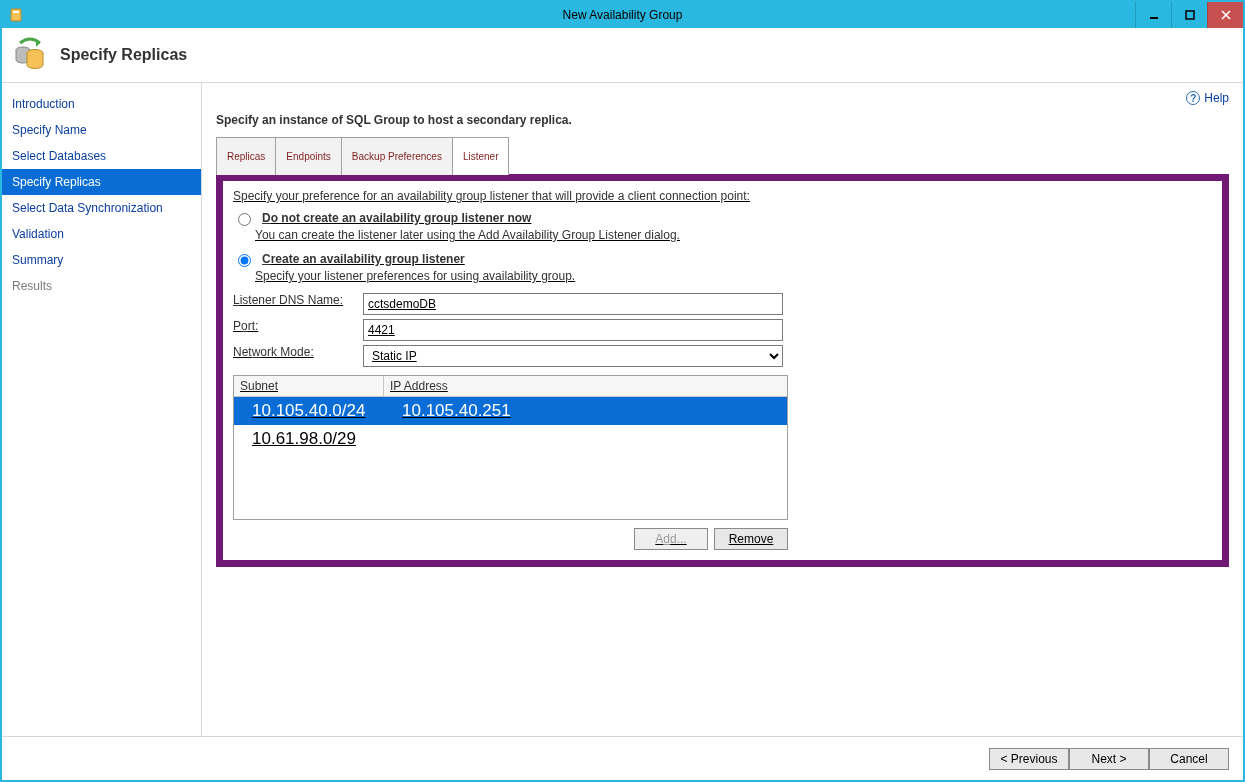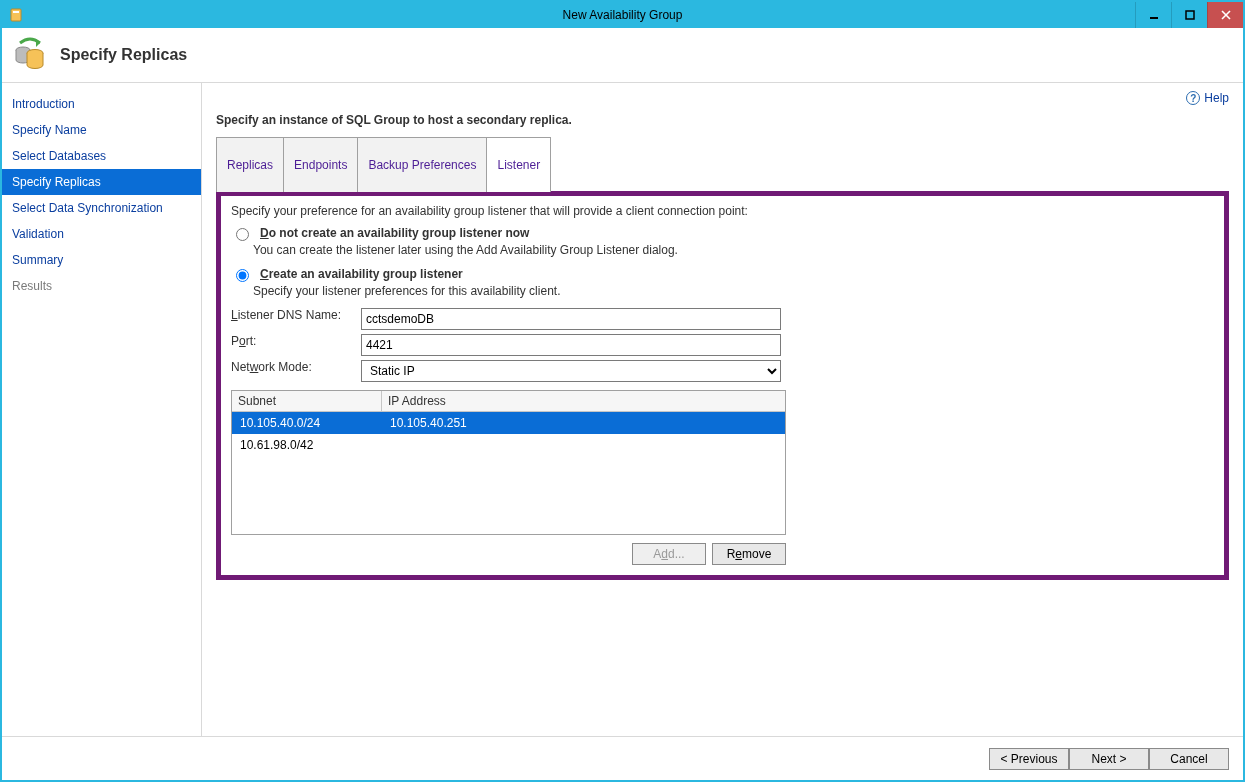--- a/index.html
+++ b/index.html
@@ -18,40 +18,40 @@
   .body { flex:1; display:flex; min-height:0; }
   .sidebar { width:200px; border-right:1px solid #d9d9d9; background:#fff; padding-top:8px; }
   .nav-item { padding:6px 10px; color:#0a3e9f; cursor:pointer; font-size:12px; }
   .nav-item.selected { background:#0a6dd6; color:#fff; }
   .nav-item.disabled { color:#7a7a7a; cursor:default; }
   .main { flex:1; display:flex; flex-direction:column; padding:14px 14px 0 14px; position:relative; }
   .help { position:absolute; right:14px; top:8px; color:#0a3e9f; display:flex; align-items:center; gap:4px; cursor:pointer; }
   .help .qicon { width:14px; height:14px; border-radius:50%; border:1px solid #2b6cb0; color:#2b6cb0; display:flex; align-items:center; justify-content:center; font-size:10px; font-weight:bold; }
   .instruction { font-weight:bold; margin:16px 0 10px 0; color:#333; }
   .tabs { display:flex; align-items:flex-end; }
-  .tab { padding:20px 10px; border:1px solid #a0a0a0; border-bottom:none; background:#f2f2f2; margin-right:-1px; cursor:pointer; font-size:12px; color:#4c1d95; position:relative; }
+  .tab { padding:13px 10px; border:1px solid #a0a0a0; border-bottom:none; background:#f2f2f2; margin-right:-1px; cursor:pointer; font-size:10px; color:#7f1d1d; position:relative; }
   .tab.active { background:#fff; z-index:2; }
-  .tabpanel { border:5px solid #701a75; padding:6px 10px 10px 10px; margin-top:-1px; background:#fff; }
+  .tabpanel { border:7px solid #701a75; padding:6px 10px 10px 10px; margin-top:-1px; background:#fff;text-decoration:underline; }
   .desc { margin:2px 0 8px 0; color:#333; }
   .radio-row { display:flex; align-items:flex-start; gap:8px; margin-top:6px; }
   .radio-row input[type=radio] { margin-top:2px; }
   .radio-label { font-weight:bold; color:#333; }
   .radio-sub { margin:2px 0 10px 22px; color:#333; }
   .form-row { display:flex; margin:4px 0; }
   .form-row label { width:130px; color:#333; }
   .form-row input[type=text], .form-row select { width:420px; height:22px; border:1px solid #7a7a7a; padding:0 4px; font-family:inherit; font-size:12px; background:#fff; }
   .form-row select { height:22px; }
   .grid { width:555px; border:1px solid #a0a0a0; margin-top:8px; background:#fff; }
   .grid-head { display:flex; background:#f6f6f6; border-bottom:1px solid #c6c6c6; }
   .grid-head .gh { padding:3px 6px; font-size:12px; color:#333; border-right:1px solid #c6c6c6; }
   .gh.c1 { width:150px; }
   .gh.c2 { flex:1; border-right:none; }
   .grid-body { height:122px; overflow:auto; background:#fff; }
   .g-row { display:flex; border-bottom:0px solid #eee; padding:2px 0; cursor:default; }
-  .g-row .gc { padding:2px 8px; font-size:12px; }
+  .g-row .gc { padding:2px 18px; font-size:17px; }
   .gc.c1 { width:150px; }
   .gc.c2 { flex:1; }
   .g-row.selected { background:#0a6dd6; color:#fff; }
   .grid-btns { width:555px; display:flex; justify-content:flex-end; gap:6px; margin-top:8px; }
   .btn { min-width:74px; height:22px; border:1px solid #8a8a8a; background:#e8e8e8; font-size:12px; cursor:pointer; padding:0 10px; }
   .btn[disabled] { color:#9a9a9a; background:#efefef; cursor:default; }
   .footer { height:44px; border-top:1px solid #d9d9d9; display:flex; align-items:center; justify-content:flex-end; padding:0 14px; background:#fff; }
   .footer .btn { min-width:80px; }
   u { text-decoration: underline; }
 </style>
@@ -132,21 +132,21 @@
         <div class="radio-row">
           <input type="radio" name="listener" style="">
           <span class="radio-label"><u>D</u><span>o not create an availability group listener now</span></span>
         </div>
         <div class="radio-sub">You can create the listener later using the Add Availability Group Listener dialog.</div>
 
         <div class="radio-row">
           <input type="radio" name="listener" checked="" style="">
           <span class="radio-label"><u>C</u><span>reate an availability group listener</span></span>
         </div>
-        <div class="radio-sub">Specify your listener preferences for this availability client.</div>
+        <div class="radio-sub">Specify your listener preferences for using availability group.</div>
 
         <div class="form-row">
           <label><u>L</u><span>istener DNS Name:</span></label>
           <input type="text" value="cctsdemoDB" style="">
         </div>
         <div class="form-row">
           <label>P<u>o</u><span>rt:</span></label>
           <input type="text" value="4421" style="">
         </div>
         <div class="form-row">
@@ -160,21 +160,21 @@
           <div class="grid-head">
             <div class="gh c1">Subnet</div>
             <div class="gh c2">IP Address</div>
           </div>
           <div class="grid-body">
             <div class="g-row selected">
               <div class="gc c1">10.105.40.0/24</div>
               <div class="gc c2">10.105.40.251</div>
             </div>
             <div class="g-row">
-              <div class="gc c1">10.61.98.0/42</div>
+              <div class="gc c1">10.61.98.0/29</div>
             </div>
           </div>
         </div>
 
         <div class="grid-btns">
           <button class="btn" disabled=""><span>A<u>d</u>d...</span></button>
           <button class="btn"><span>R<u>e</u>move</span></button>
         </div>
       </div>
     </div>

